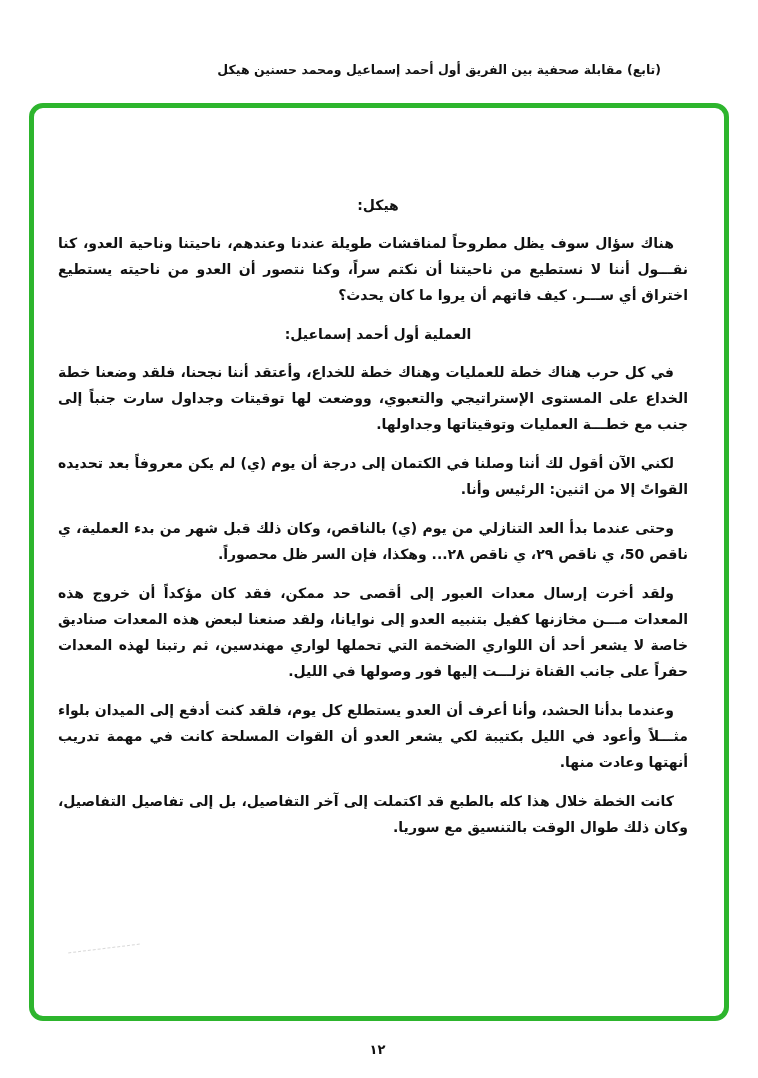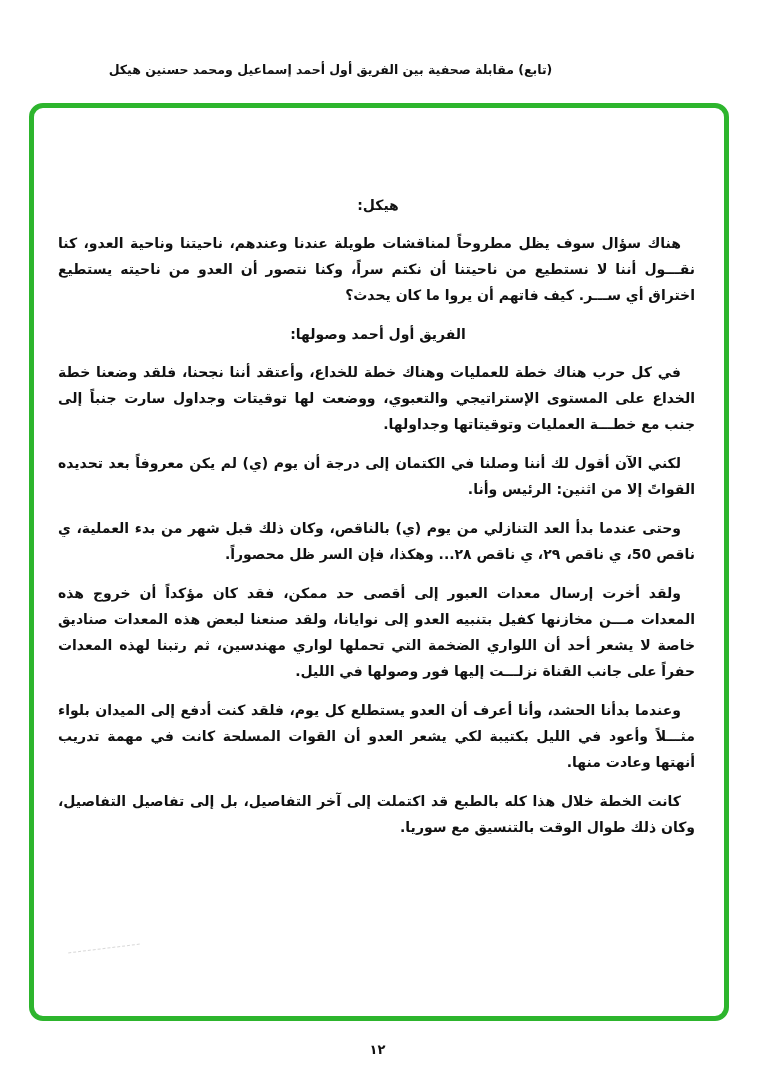--- a/index.html
+++ b/index.html
@@ -13,21 +13,20 @@
     position: relative;
     font-family: "DejaVu Sans", sans-serif;
     color: #111111;
     overflow: hidden;
   }
   .header-title {
     position: absolute;
     top: 62px;
     left: 0;
     width: 661px;
-    text-align: center;
     direction: rtl;
     font-weight: bold;
     font-size: 12.5px;
     letter-spacing: 0;
   }
   .border-frame {
     position: absolute;
     left: 29px;
     top: 103px;
     width: 700px;
@@ -46,21 +45,21 @@
     text-align: justify;
     font-weight: bold;
     font-size: 14px;
     line-height: 26px;
   }
   .speaker {
     margin: 0 0 12px 0;
     text-align: center;
   }
   .para {
-    margin: 0 3px 13px 0;
+    margin: 0 10px 13px 0;
     text-indent: 14px;
   }
   .page-number {
     position: absolute;
     top: 1042px;
     left: 0;
     width: 755px;
     text-align: center;
     direction: rtl;
     font-weight: bold;
@@ -80,21 +79,21 @@
 </head>
 <body>
 
 <div class="header-title">(تابع) مقابلة صحفية بين الفريق أول أحمد إسماعيل ومحمد حسنين هيكل</div>
 
 <div class="border-frame"></div>
 
 <div class="content">
   <div class="speaker">هيكل:</div>
   <div class="para">هناك سؤال سوف يظل مطروحاً لمناقشات طويلة عندنا وعندهم، ناحيتنا وناحية العدو، كنا نقـــول أننا لا نستطيع من ناحيتنا أن نكتم سراً، وكنا نتصور أن العدو من ناحيته يستطيع اختراق أي ســـر. كيف فاتهم أن يروا ما كان يحدث؟</div>
-  <div class="speaker">الفريق أول أحمد وصولها:</div>
+  <div class="speaker">العملية أول أحمد إسماعيل:</div>
   <div class="para">في كل حرب هناك خطة للعمليات وهناك خطة للخداع، وأعتقد أننا نجحنا، فلقد وضعنا خطة الخداع على المستوى الإستراتيجي والتعبوي، ووضعت لها توقيتات وجداول سارت جنباً إلى جنب مع خطـــة العمليات وتوقيتاتها وجداولها.</div>
   <div class="para">لكني الآن أقول لك أننا وصلنا في الكتمان إلى درجة أن يوم (ي) لم يكن معروفاً بعد تحديده القواتً إلا من اثنين: الرئيس وأنا.</div>
   <div class="para">وحتى عندما بدأ العد التنازلي من يوم (ي) بالناقص، وكان ذلك قبل شهر من بدء العملية، ي ناقص 50، ي ناقص ٢٩، ي ناقص ٢٨... وهكذا، فإن السر ظل محصوراً.</div>
   <div class="para">ولقد أخرت إرسال معدات العبور إلى أقصى حد ممكن، فقد كان مؤكداً أن خروج هذه المعدات مـــن مخازنها كفيل بتنبيه العدو إلى نوايانا، ولقد صنعنا لبعض هذه المعدات صناديق خاصة لا يشعر أحد أن اللواري الضخمة التي تحملها لواري مهندسين، ثم رتبنا لهذه المعدات حفراً على جانب القناة نزلـــت إليها فور وصولها في الليل.</div>
   <div class="para">وعندما بدأنا الحشد، وأنا أعرف أن العدو يستطلع كل يوم، فلقد كنت أدفع إلى الميدان بلواء مثـــلاً وأعود في الليل بكتيبة لكي يشعر العدو أن القوات المسلحة كانت في مهمة تدريب أنهتها وعادت منها.</div>
   <div class="para">كانت الخطة خلال هذا كله بالطبع قد اكتملت إلى آخر التفاصيل، بل إلى تفاصيل التفاصيل، وكان ذلك طوال الوقت بالتنسيق مع سوريا.</div>
 </div>
 
 <div class="scan-artifact"></div>
 

